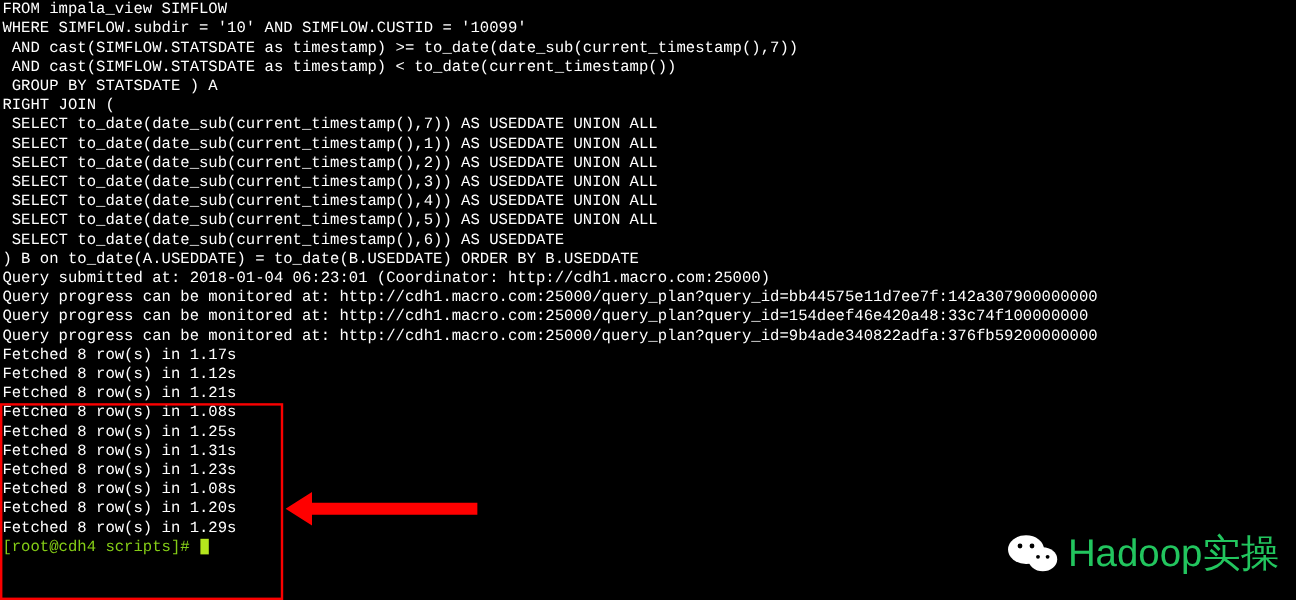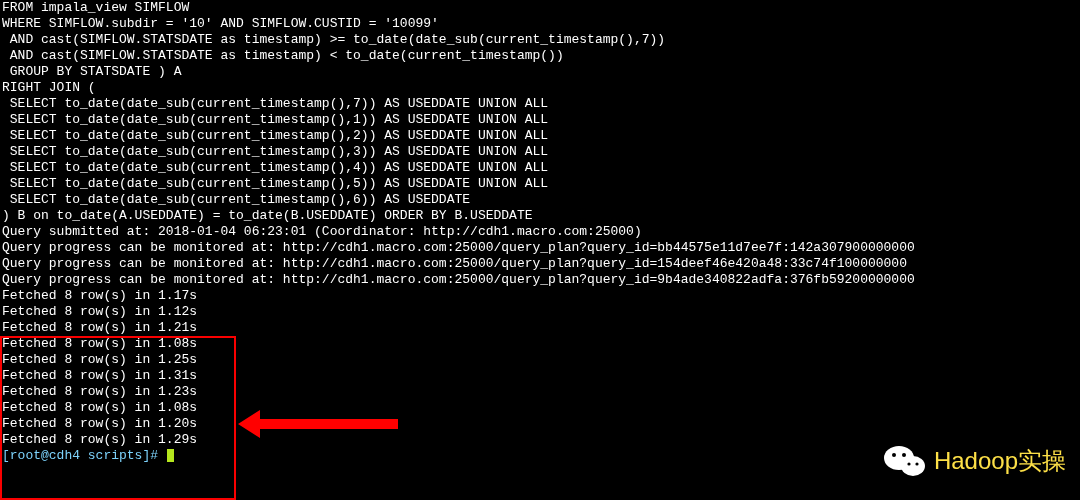--- a/index.html
+++ b/index.html
@@ -3,23 +3,23 @@
 <meta charset="utf-8">
 <style>
   html,body{margin:0;padding:0;background:#000;color:#fff;font-family:Consolas,"Courier New",monospace;font-size:13px;line-height:16px}
   .wrap{position:relative;width:1080px;height:500px;overflow:hidden;background:#000}
   .term{position:absolute;left:0;top:0;width:1080px;white-space:pre}
   .line{display:block;padding-left:2px}
   .box{position:absolute;left:0;top:336px;width:232px;height:160px;border:2px solid #fa0000;pointer-events:none}
   .arrow{position:absolute;left:238px;top:406px;pointer-events:none}
   .arrow svg{display:block}
   .ann{position:absolute;left:396px;top:390px;color:#ff0000;font-family:"Microsoft YaHei","SimHei",sans-serif;font-size:30px;font-weight:400;letter-spacing:1px;white-space:nowrap}
-  .watermark{position:absolute;right:14px;bottom:22px;display:flex;align-items:center;gap:8px;color:#fde047;font-family:"Microsoft YaHei","SimHei",sans-serif;font-size:24px}
+  .watermark{position:absolute;right:14px;bottom:22px;display:flex;align-items:center;gap:8px;color:#22c55e;font-family:"Microsoft YaHei","SimHei",sans-serif;font-size:32px}
   .wm-icon{display:inline-flex}
-  .prompt-user{color:#7dd3fc}
+  .prompt-user{color:#84cc16}
   .cursor{display:inline-block;width:7px;height:13px;background:#b5e61d;vertical-align:middle;margin-left:1px}
 </style>
 </head>
 <body>
 <div class="wrap">
   <div class="term" id="term"><span class="line">FROM impala_view SIMFLOW</span><span class="line">WHERE SIMFLOW.subdir = '10' AND SIMFLOW.CUSTID = '10099'</span><span class="line"> AND cast(SIMFLOW.STATSDATE as timestamp) &gt;= to_date(date_sub(current_timestamp(),7))</span><span class="line"> AND cast(SIMFLOW.STATSDATE as timestamp) &lt; to_date(current_timestamp())</span><span class="line"> GROUP BY STATSDATE ) A</span><span class="line">RIGHT JOIN (</span><span class="line"> SELECT to_date(date_sub(current_timestamp(),7)) AS USEDDATE UNION ALL</span><span class="line"> SELECT to_date(date_sub(current_timestamp(),1)) AS USEDDATE UNION ALL</span><span class="line"> SELECT to_date(date_sub(current_timestamp(),2)) AS USEDDATE UNION ALL</span><span class="line"> SELECT to_date(date_sub(current_timestamp(),3)) AS USEDDATE UNION ALL</span><span class="line"> SELECT to_date(date_sub(current_timestamp(),4)) AS USEDDATE UNION ALL</span><span class="line"> SELECT to_date(date_sub(current_timestamp(),5)) AS USEDDATE UNION ALL</span><span class="line"> SELECT to_date(date_sub(current_timestamp(),6)) AS USEDDATE</span><span class="line">) B on to_date(A.USEDDATE) = to_date(B.USEDDATE) ORDER BY B.USEDDATE</span><span class="line">Query submitted at: 2018-01-04 06:23:01 (Coordinator: http://cdh1.macro.com:25000)</span><span class="line">Query progress can be monitored at: http://cdh1.macro.com:25000/query_plan?query_id=bb44575e11d7ee7f:142a307900000000</span><span class="line">Query progress can be monitored at: http://cdh1.macro.com:25000/query_plan?query_id=154deef46e420a48:33c74f100000000</span><span class="line">Query progress can be monitored at: http://cdh1.macro.com:25000/query_plan?query_id=9b4ade340822adfa:376fb59200000000</span><span class="line">Fetched 8 row(s) in 1.17s</span><span class="line">Fetched 8 row(s) in 1.12s</span><span class="line">Fetched 8 row(s) in 1.21s</span><span class="line">Fetched 8 row(s) in 1.08s</span><span class="line">Fetched 8 row(s) in 1.25s</span><span class="line">Fetched 8 row(s) in 1.31s</span><span class="line">Fetched 8 row(s) in 1.23s</span><span class="line">Fetched 8 row(s) in 1.08s</span><span class="line">Fetched 8 row(s) in 1.20s</span><span class="line">Fetched 8 row(s) in 1.29s</span><span class="line"><span class="prompt-user">[root@cdh4 scripts]#</span> <span class="cursor"></span></span></div>
 
   <div class="box"></div>
 
   <div class="arrow">

